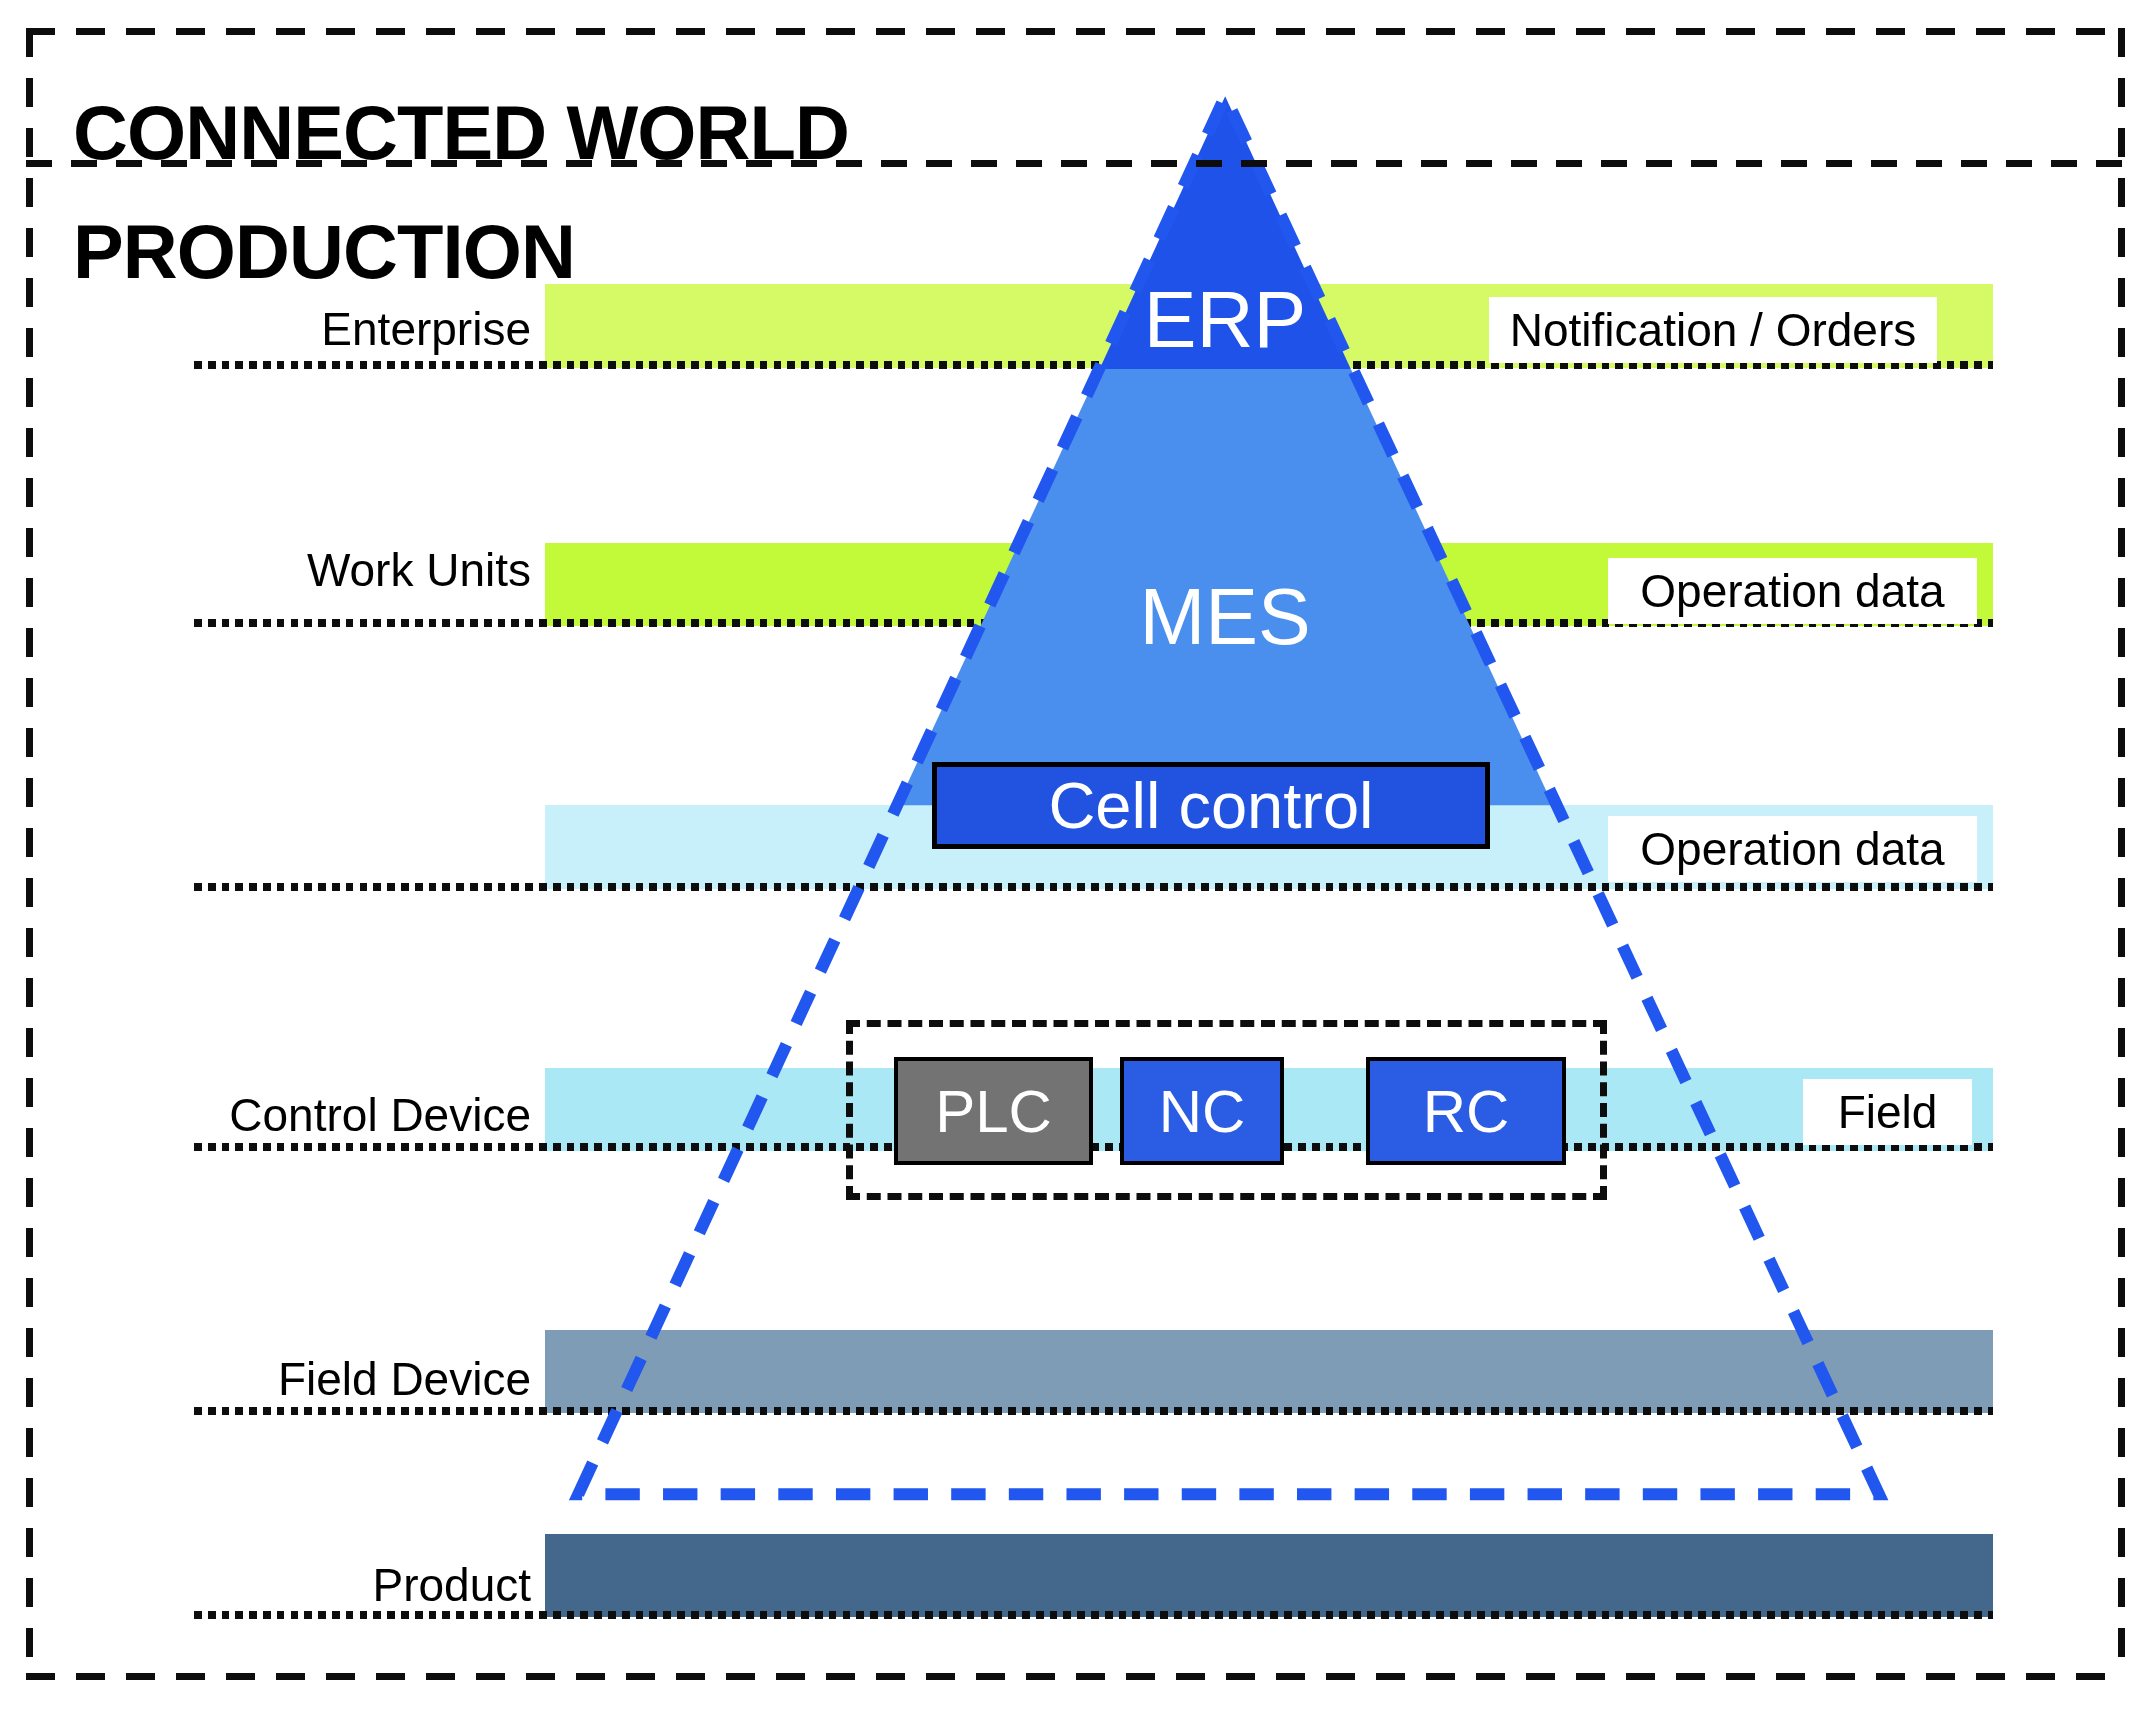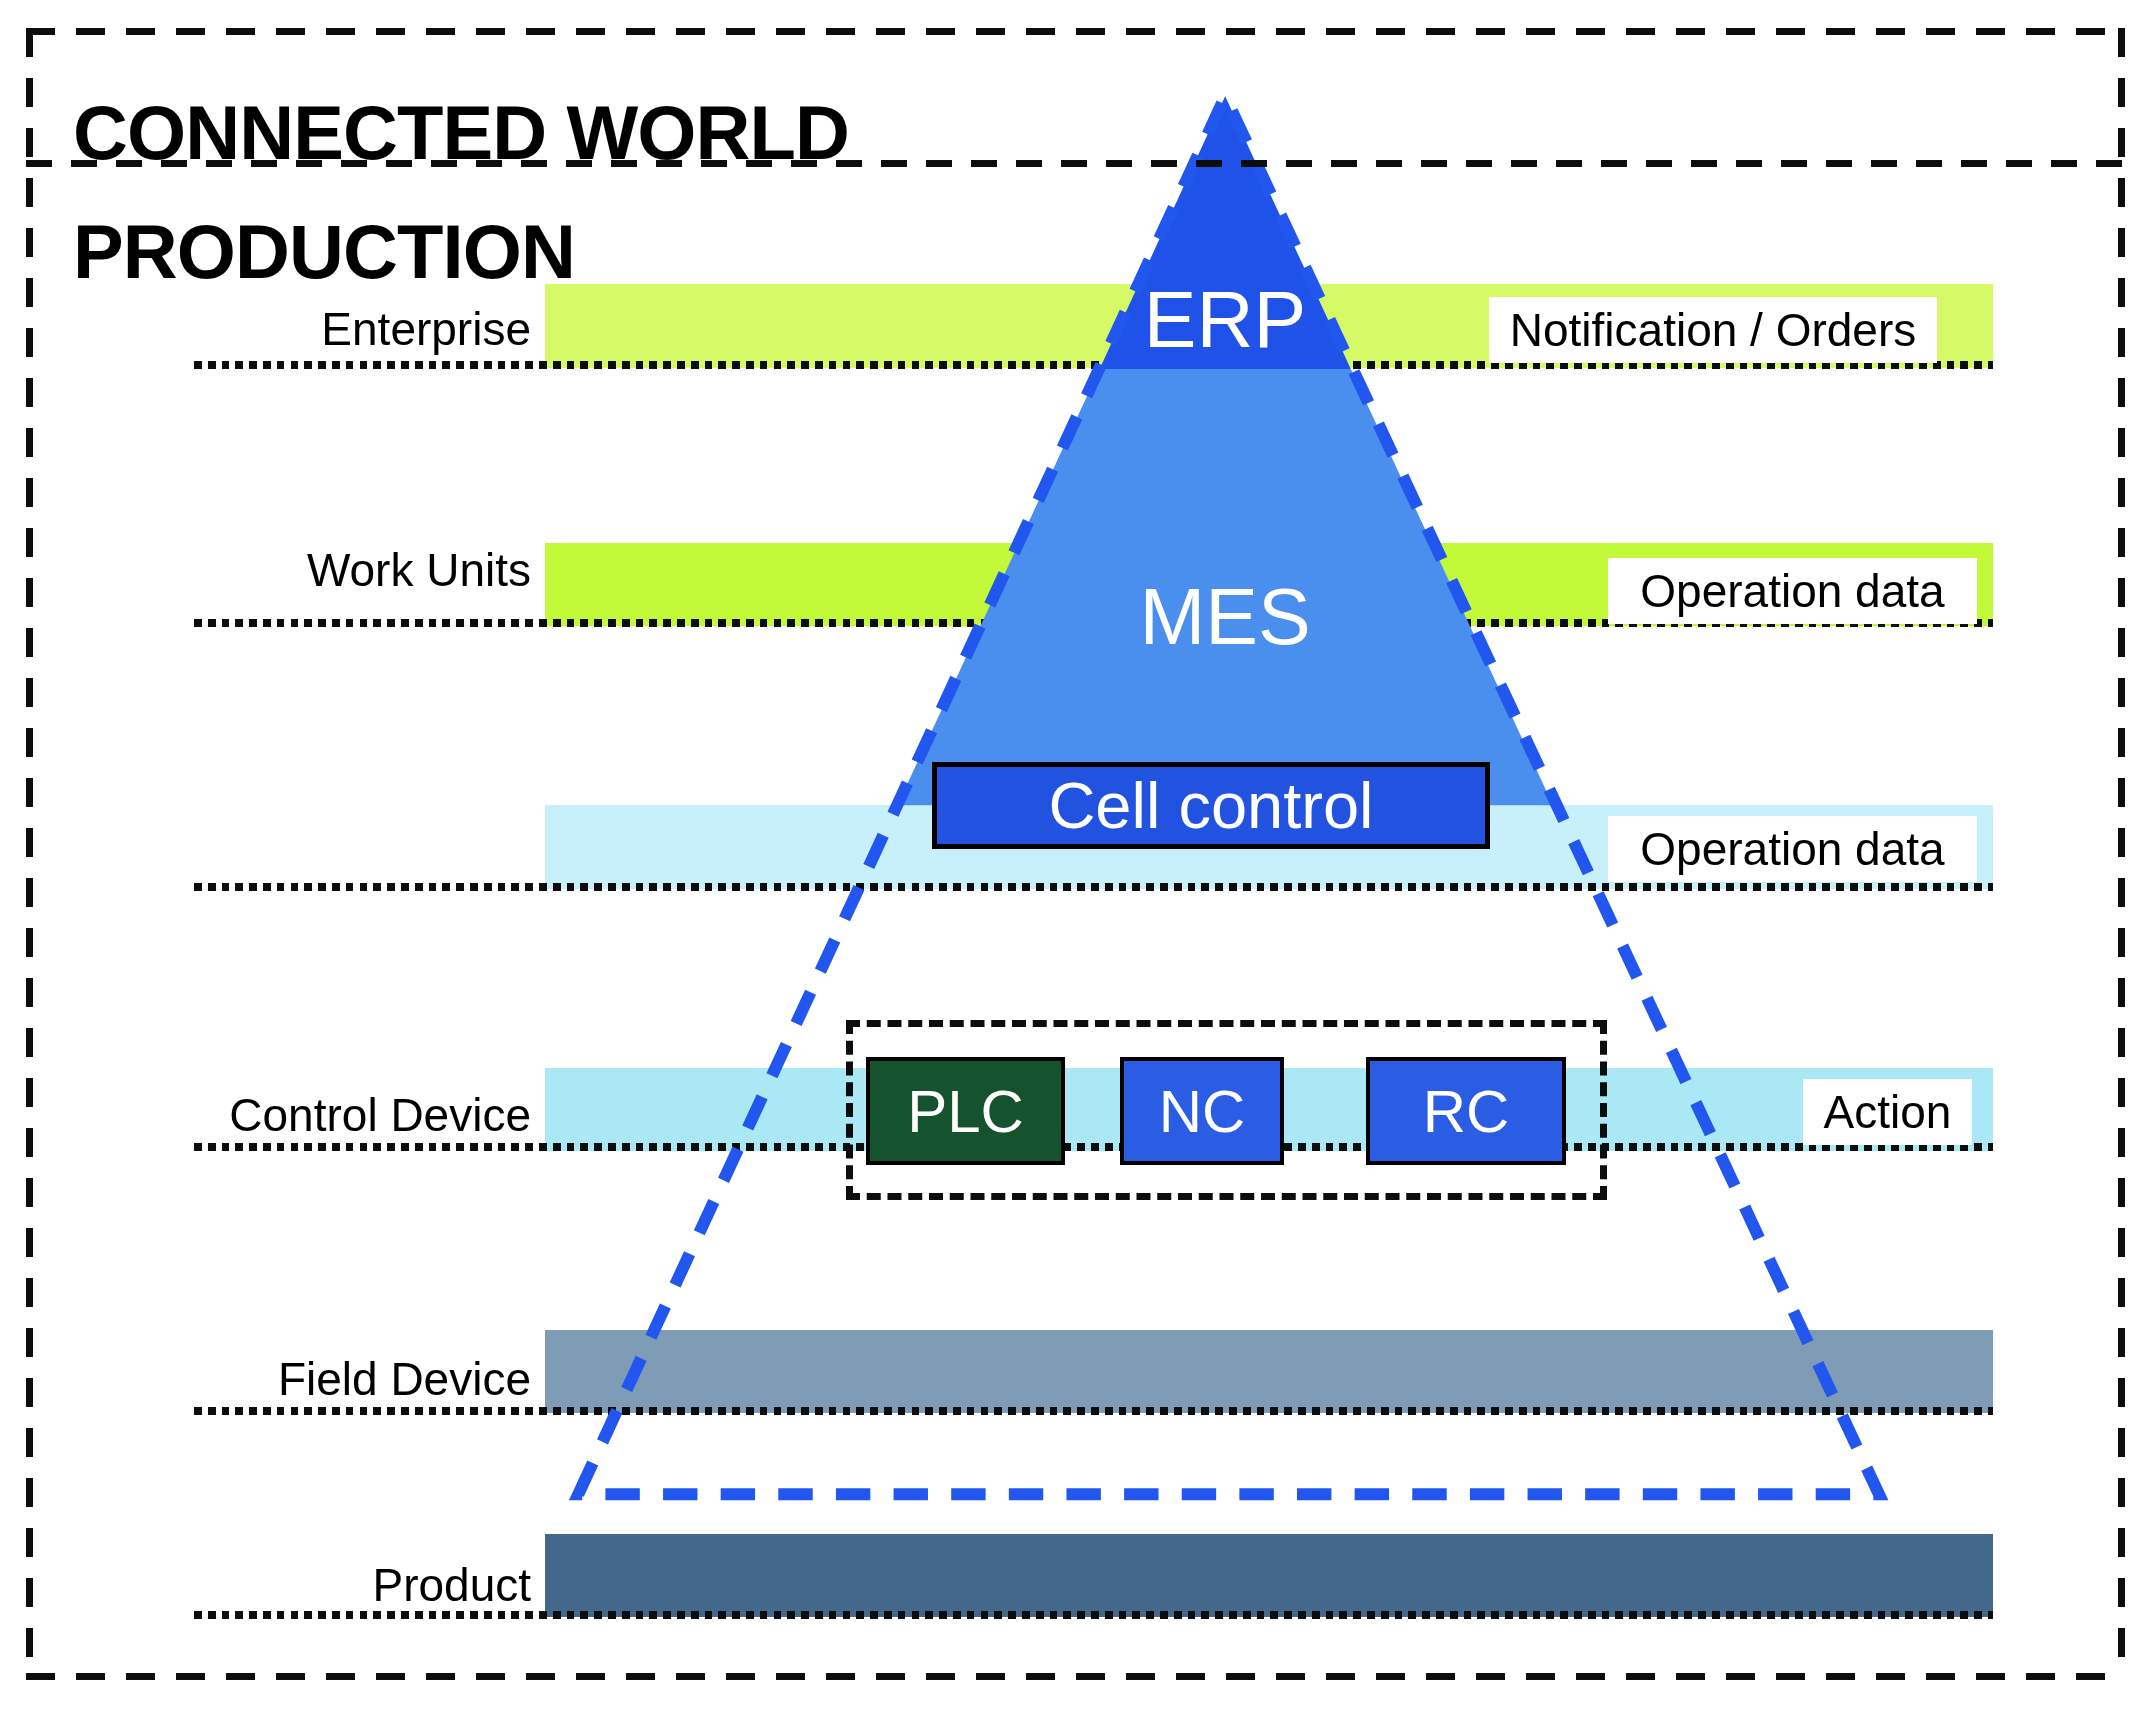--- a/index.html
+++ b/index.html
@@ -111,23 +111,23 @@
     <polygon points="1278,429 1570,429 1805,936 1043,936" fill="#4a8fee"></polygon>
     <path d="M672,1737 L1424,112 L2184,1737 Z" fill="none" stroke-width="14" stroke-dasharray="40 27" stroke="#2257ef"></path>
   </svg>
 
   <div class="pyr-label" id="erp-label">ERP</div>
   <div class="pyr-label" id="mes-label">MES</div>
 
   <div id="cell-control-box" style="background-color: rgb(33, 83, 224);">Cell control</div>
 
   <div id="controller-dashed-rect"></div>
-  <div class="ctrl-box" id="plc-box" style="background-color: #14532d;">PLC</div>
+  <div class="ctrl-box" id="plc-box" style="background-color: #737373; margin-left: 28px;">PLC</div>
   <div class="ctrl-box" id="nc-box" style="background-color: rgb(43, 92, 228);">NC</div>
   <div class="ctrl-box" id="rc-box" style="background-color: rgb(43, 92, 228);">RC</div>
 
   <div class="tagbox" id="tag-enterprise">Notification / Orders</div>
   <div class="tagbox" id="tag-workunits">Operation data</div>
   <div class="tagbox" id="tag-station">Operation data</div>
-  <div class="tagbox" id="tag-control">Action</div>
+  <div class="tagbox" id="tag-control">Field</div>
 
 </div>
 
 
 </body></html>

